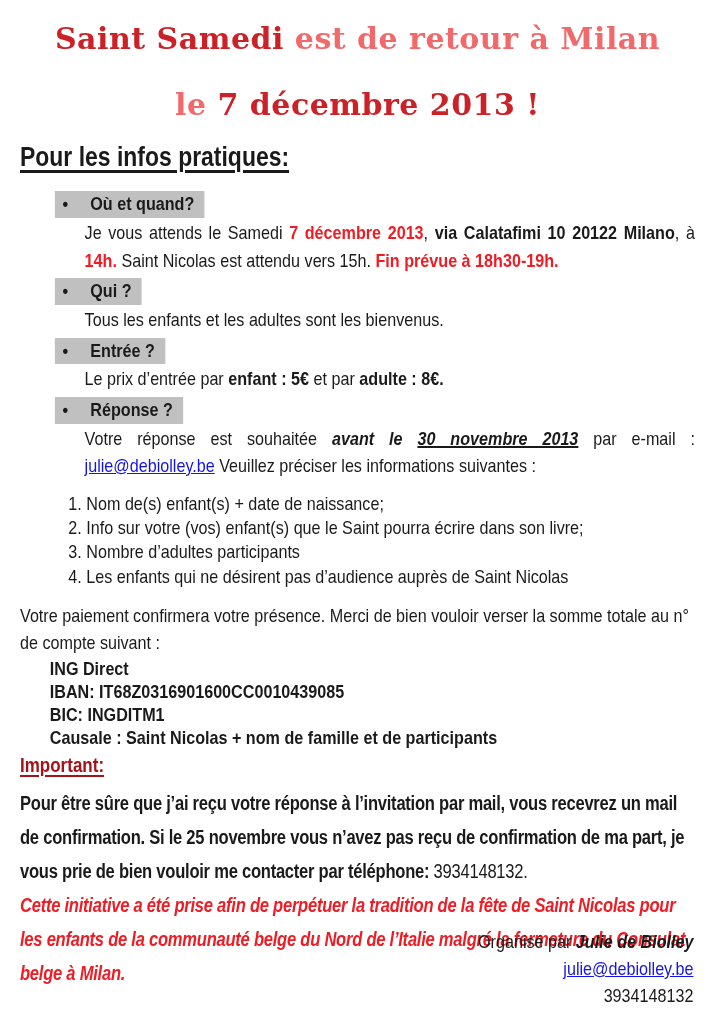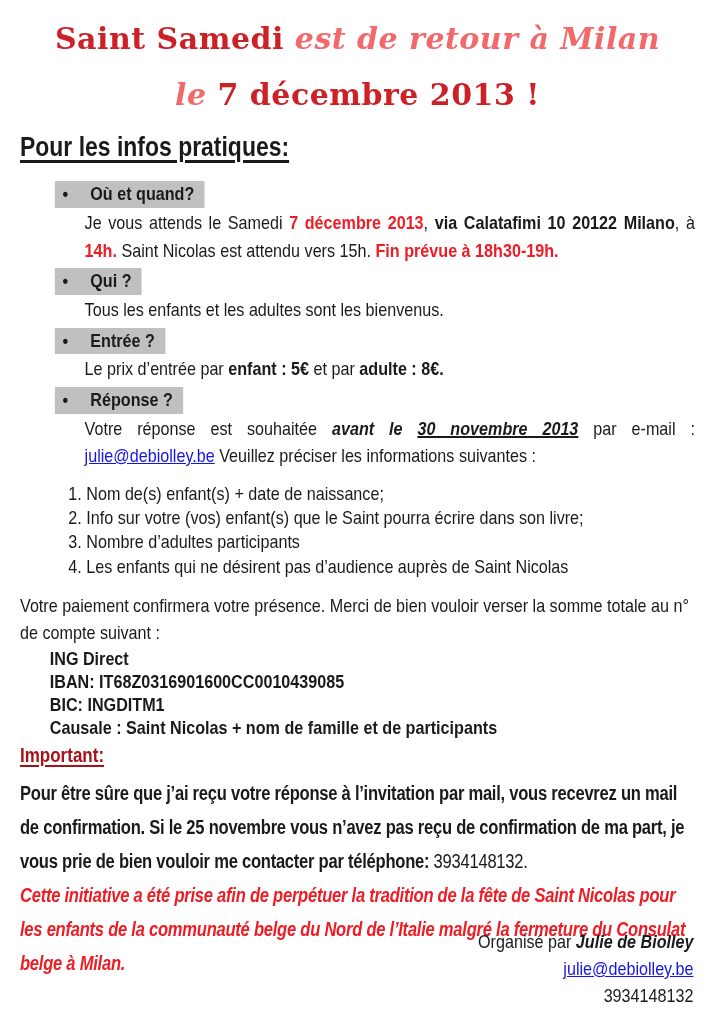--- a/index.html
+++ b/index.html
@@ -15,23 +15,23 @@
   }
   
   .title {
     text-align:center;
     font-family:"DejaVu Serif", serif;
     font-weight:bold;
     font-size:30px;
     line-height:1.25;
     letter-spacing:0.5px;
   }
-  .title.line2 { margin-top:18px;text-align:center; }
+  .title.line2 { margin-top:28px;text-align:center; }
   .seg-dark  { color:var(--title-red-dark,#cc2127); }
-  .seg-light { color:var(--title-red-light,#f2696c);font-style:italic; }
+  .seg-light { color:var(--title-red-light,#f2696c); }
 
   
   .cond {
     width:794px;                 
     transform:scaleX(0.85);
     transform-origin:0 0;
   }
   .copy { margin-top:18px; font-size:19px; line-height:1.45; }
 
   .section-heading {

